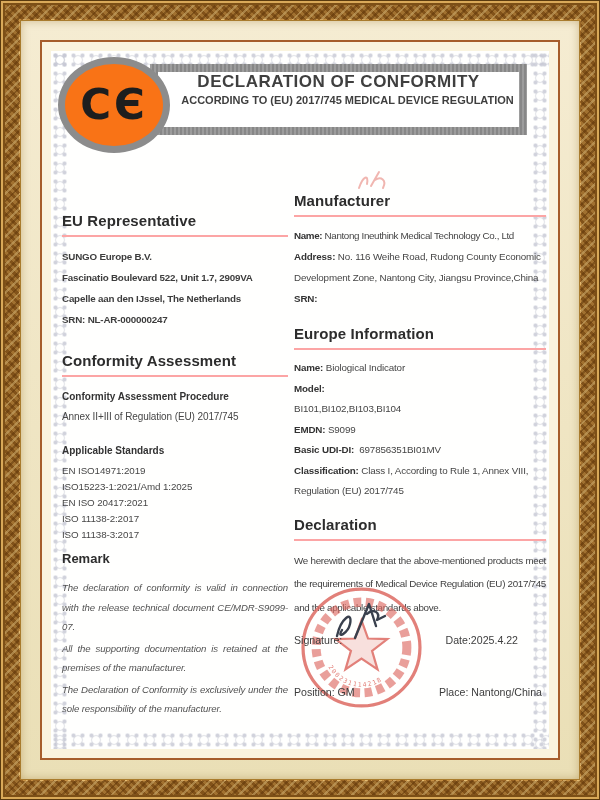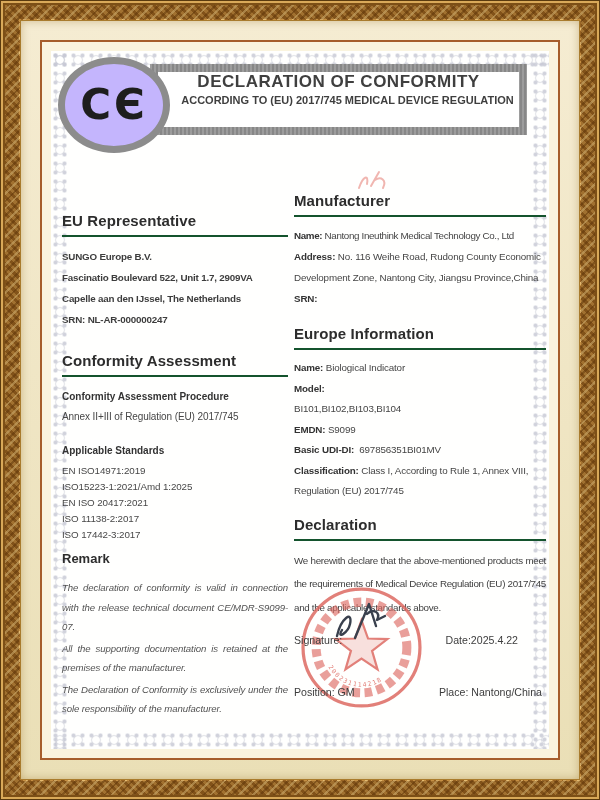--- a/index.html
+++ b/index.html
@@ -28,31 +28,31 @@
 
   .content{position:absolute;inset:0;z-index:2;color:#3c3c3c;}
 
   
   .banner{position:absolute;left:150px;top:64px;width:377px;height:71px;background:#8f8f8f;
     background-image:repeating-linear-gradient(90deg, rgba(255,255,255,.12) 0 2px, rgba(0,0,0,.06) 2px 4px);}
   .banner-inner{position:absolute;inset:8px;background:#fff;display:flex;flex-direction:column;
     align-items:center;justify-content:flex-start;gap:2px;}
   .banner-title{font-size:17px;font-weight:700;letter-spacing:.5px;color:#3f3f3f;white-space:nowrap;}
   .banner-sub{font-size:11px;font-weight:700;letter-spacing:0;color:#3f3f3f;white-space:nowrap;margin-left:18px;}
-  .ce-badge{position:absolute;left:58px;top:57px;width:98px;height:82px;background:#c4b5fd;
+  .ce-badge{position:absolute;left:58px;top:57px;width:98px;height:82px;background:#f97316;
     border:7px solid #8c8c8c;border-radius:50%;display:flex;align-items:center;justify-content:center;z-index:3;}
   .ce-text{font-size:42px;font-weight:700;color:#1e1e1e;letter-spacing:3px;font-family:"DejaVu Sans", sans-serif;transform:translateY(-1px);}
 
   
   .col{position:absolute;}
   .col-left{left:62px;top:212px;width:226px;}
   .col-right{left:294px;top:192px;width:252px;}
 
   h2.sec{margin:0;font-size:15px;font-weight:700;color:#2d2d2d;letter-spacing:.1px;
-    padding-bottom:6px;border-bottom:2px solid #14532d;}
+    padding-bottom:6px;border-bottom:2px solid #fca5a5;}
   .b-line{font-size:9.8px;font-weight:700;color:#3d3d3d;line-height:21px;letter-spacing:-.2px;white-space:nowrap;}
   .lbl{font-weight:700;color:#333;}
   .body-block{font-size:9.8px;line-height:21px;color:#454545;letter-spacing:-.15px;}
   .tight{white-space:nowrap;letter-spacing:-.35px;}
   .sub-lbl{font-size:10px;font-weight:700;color:#333;line-height:20px;}
   .sub-val{font-size:10px;color:#474747;line-height:20px;letter-spacing:-.1px;}
   .std{font-size:9.8px;color:#474747;line-height:16px;letter-spacing:-.1px;}
   h3.remark-h{margin:8px 0 12px 0;font-size:13px;font-weight:700;color:#2d2d2d;}
   .remark-p{margin:0 0 2px 0;font-size:9.6px;font-style:italic;color:#525252;line-height:19.5px;
     text-align:justify;letter-spacing:-.1px;}
@@ -111,21 +111,21 @@
         <div class="sub-lbl">Conformity Assessment Procedure</div>
         <div class="sub-val">Annex II+III of Regulation (EU) 2017/745</div>
       </div>
       <div style="margin-top:14px;">
         <div class="sub-lbl">Applicable Standards</div>
         <div style="margin-top:2px;">
           <div class="std">EN ISO14971:2019</div>
           <div class="std">ISO15223-1:2021/Amd 1:2025</div>
           <div class="std">EN ISO 20417:2021</div>
           <div class="std">ISO 11138-2:2017</div>
-          <div class="std">ISO 17442-3:2017</div>
+          <div class="std">ISO 11138-3:2017</div>
         </div>
       </div>
 
       <h3 class="remark-h">Remark</h3>
       <p class="remark-p">The declaration of conformity is valid in connection with the release technical document CE/MDR-S9099-07.</p>
       <p class="remark-p">All the supporting documentation is retained at the premises of the manufacturer.</p>
       <p class="remark-p">The Declaration of Conformity is exclusively under the sole responsibility of the manufacturer.</p>
     </div>
 
     <div class="col col-right">

